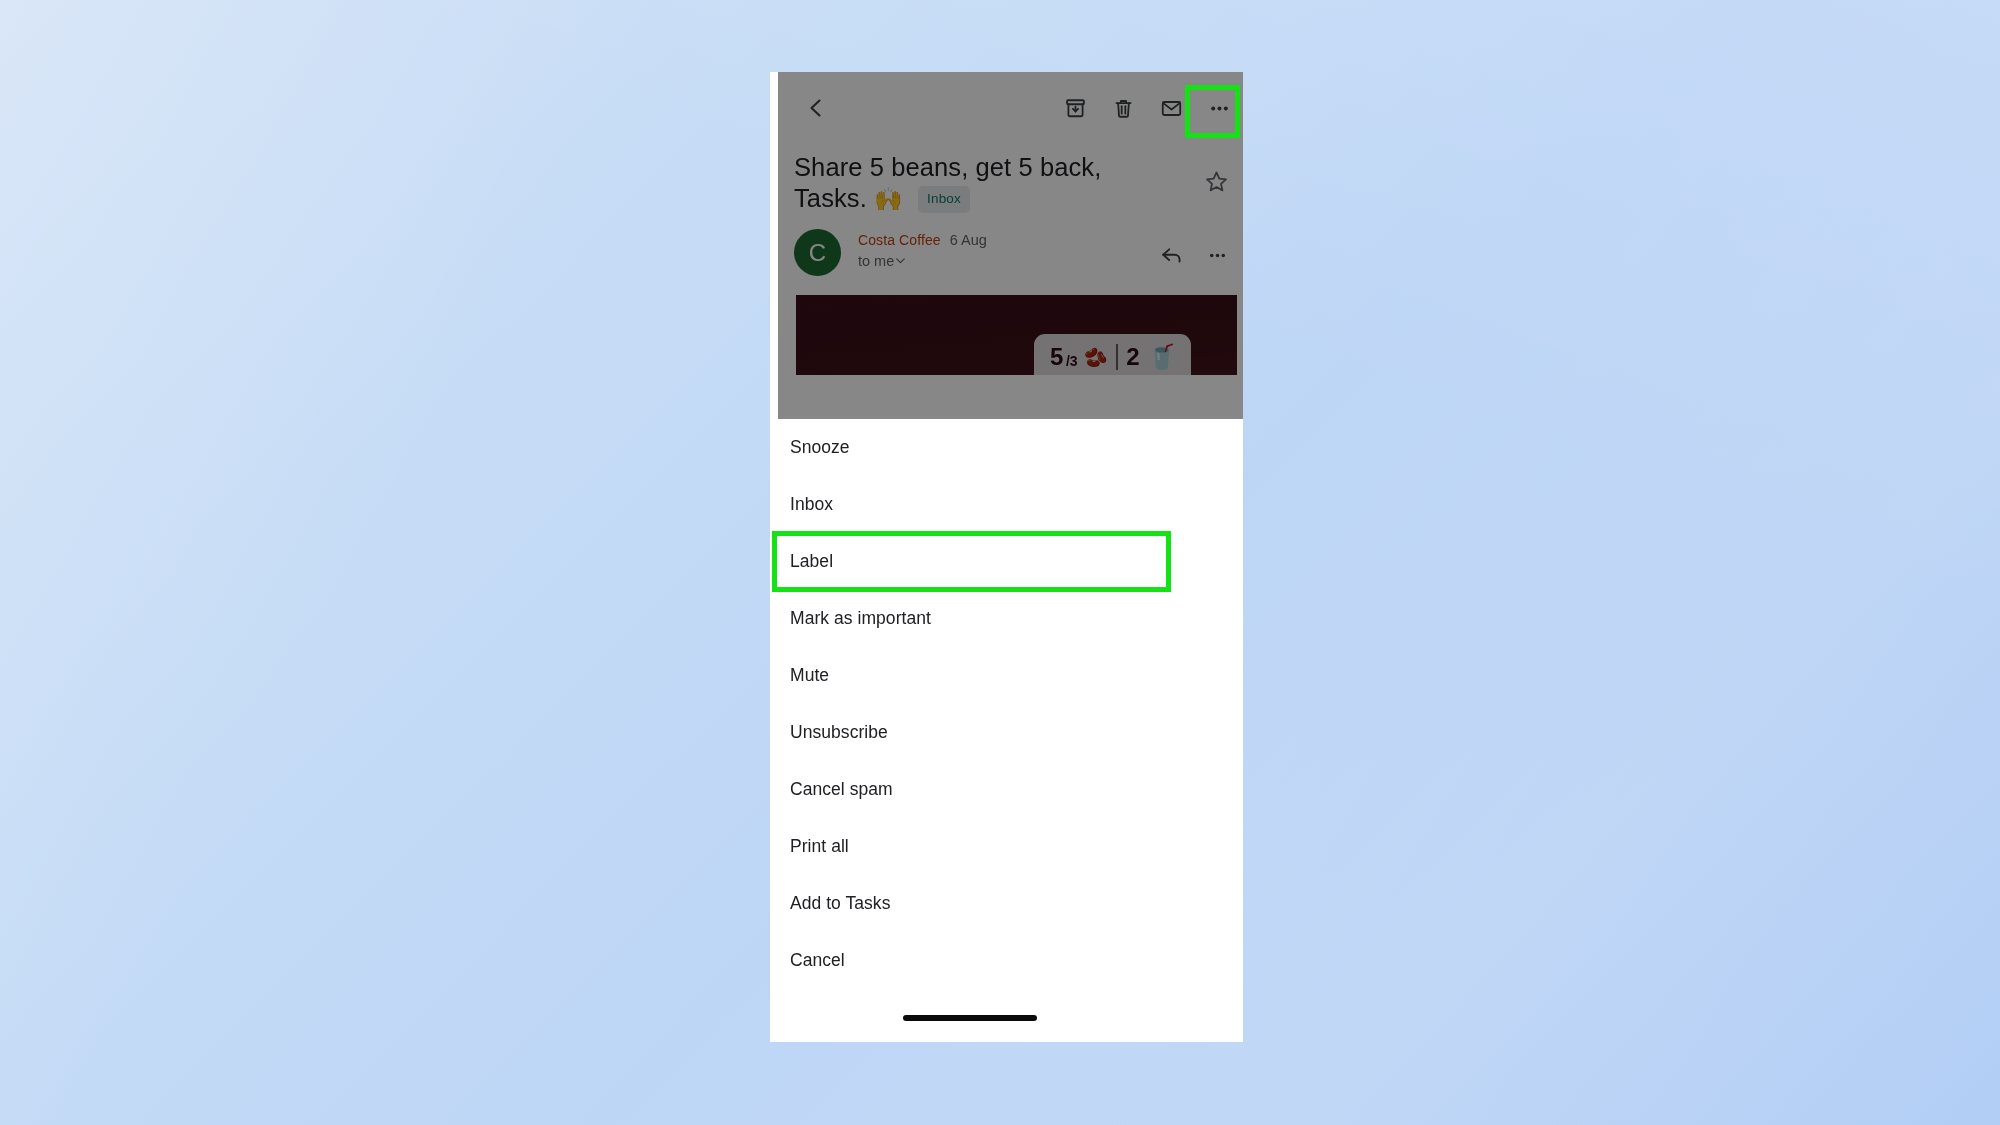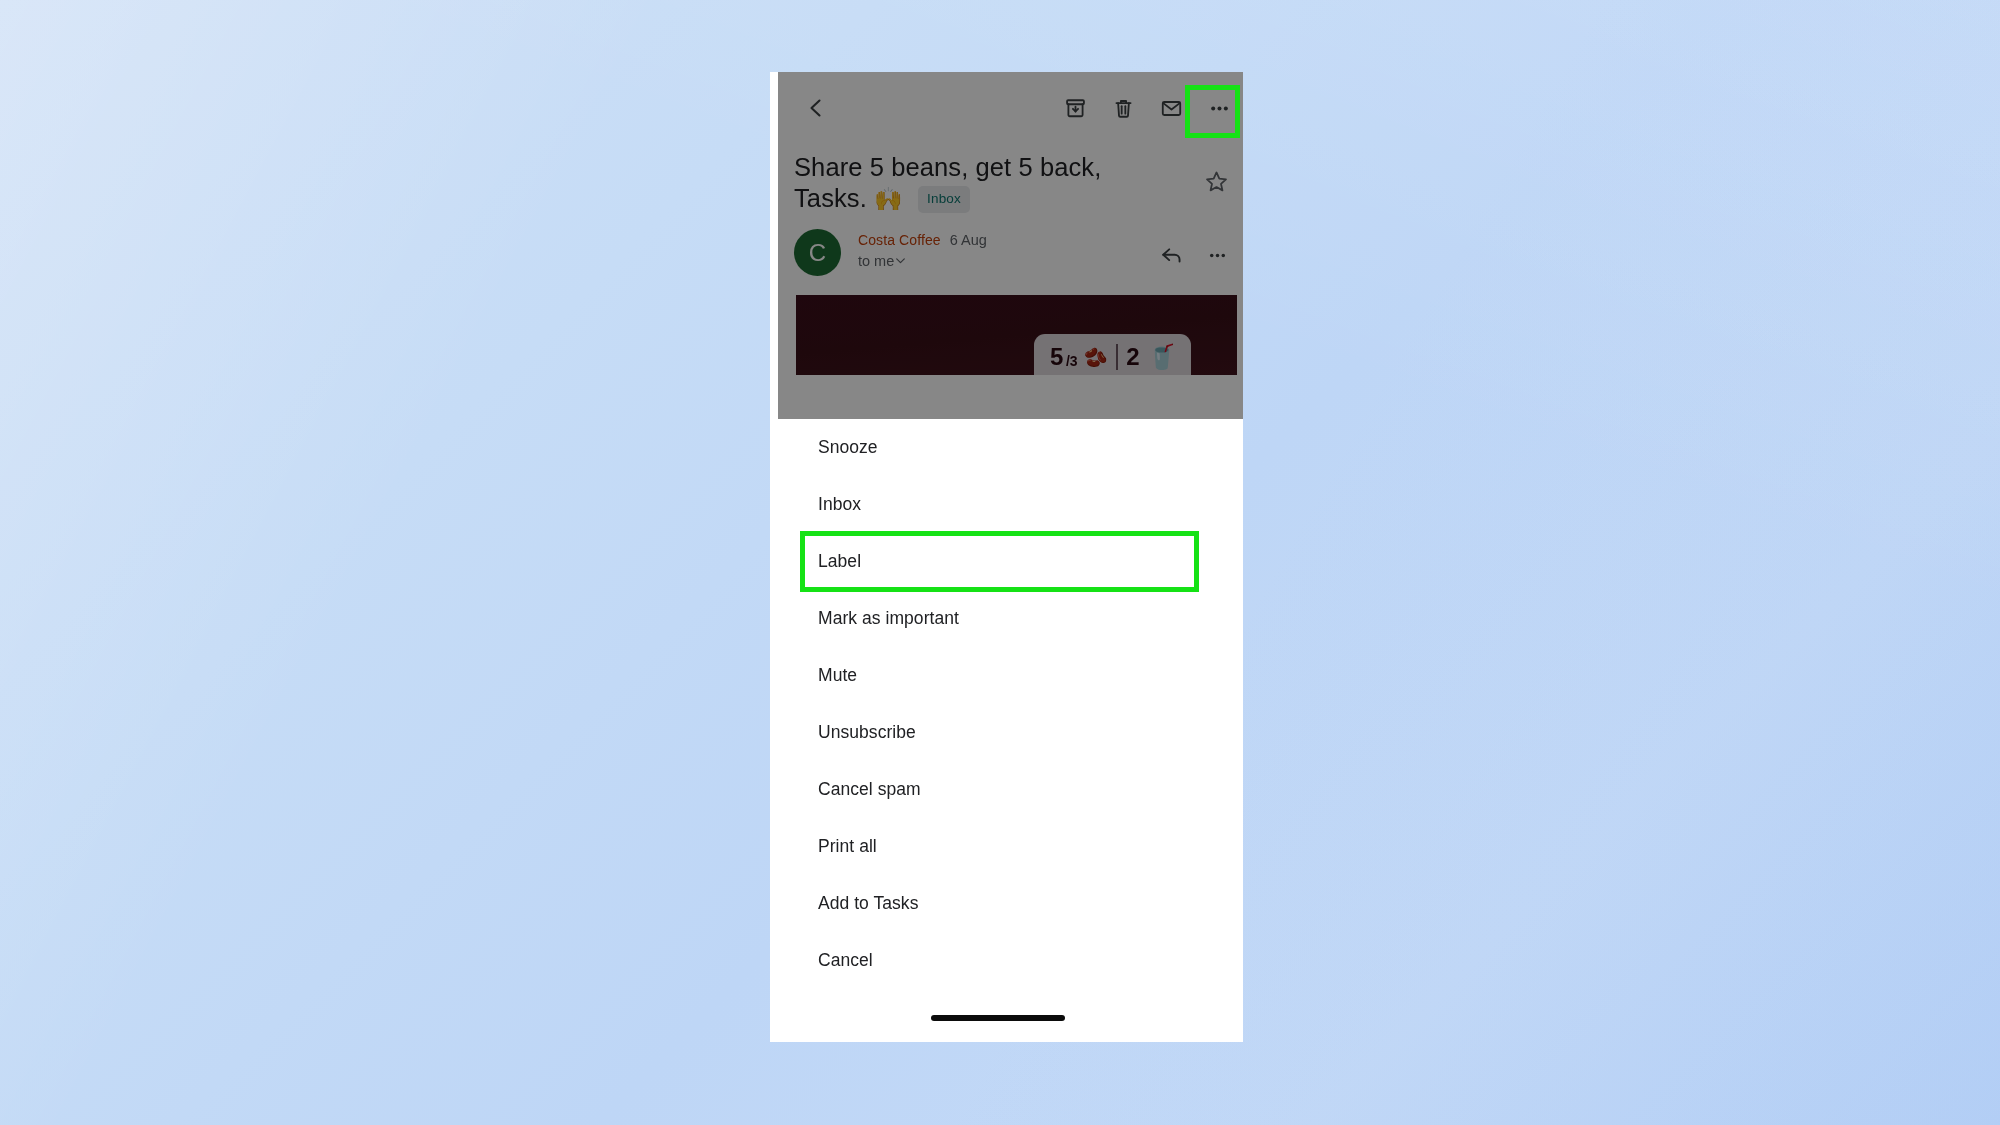--- a/index.html
+++ b/index.html
@@ -233,21 +233,20 @@
 
   
   .sheet {
     position: absolute;
     left: 0;
     top: 347px;
     width: 400px;
     height: 623px;
     background: #ffffff;
     z-index: 20;
-    margin-left: 28px;
   }
   .menu-item {
     height: 57px;
     display: flex;
     align-items: center;
     padding-left: 20px;
     font-size: 17.5px;
     color: #202124;
     letter-spacing: 0.05px;
     background: #ffffff;

